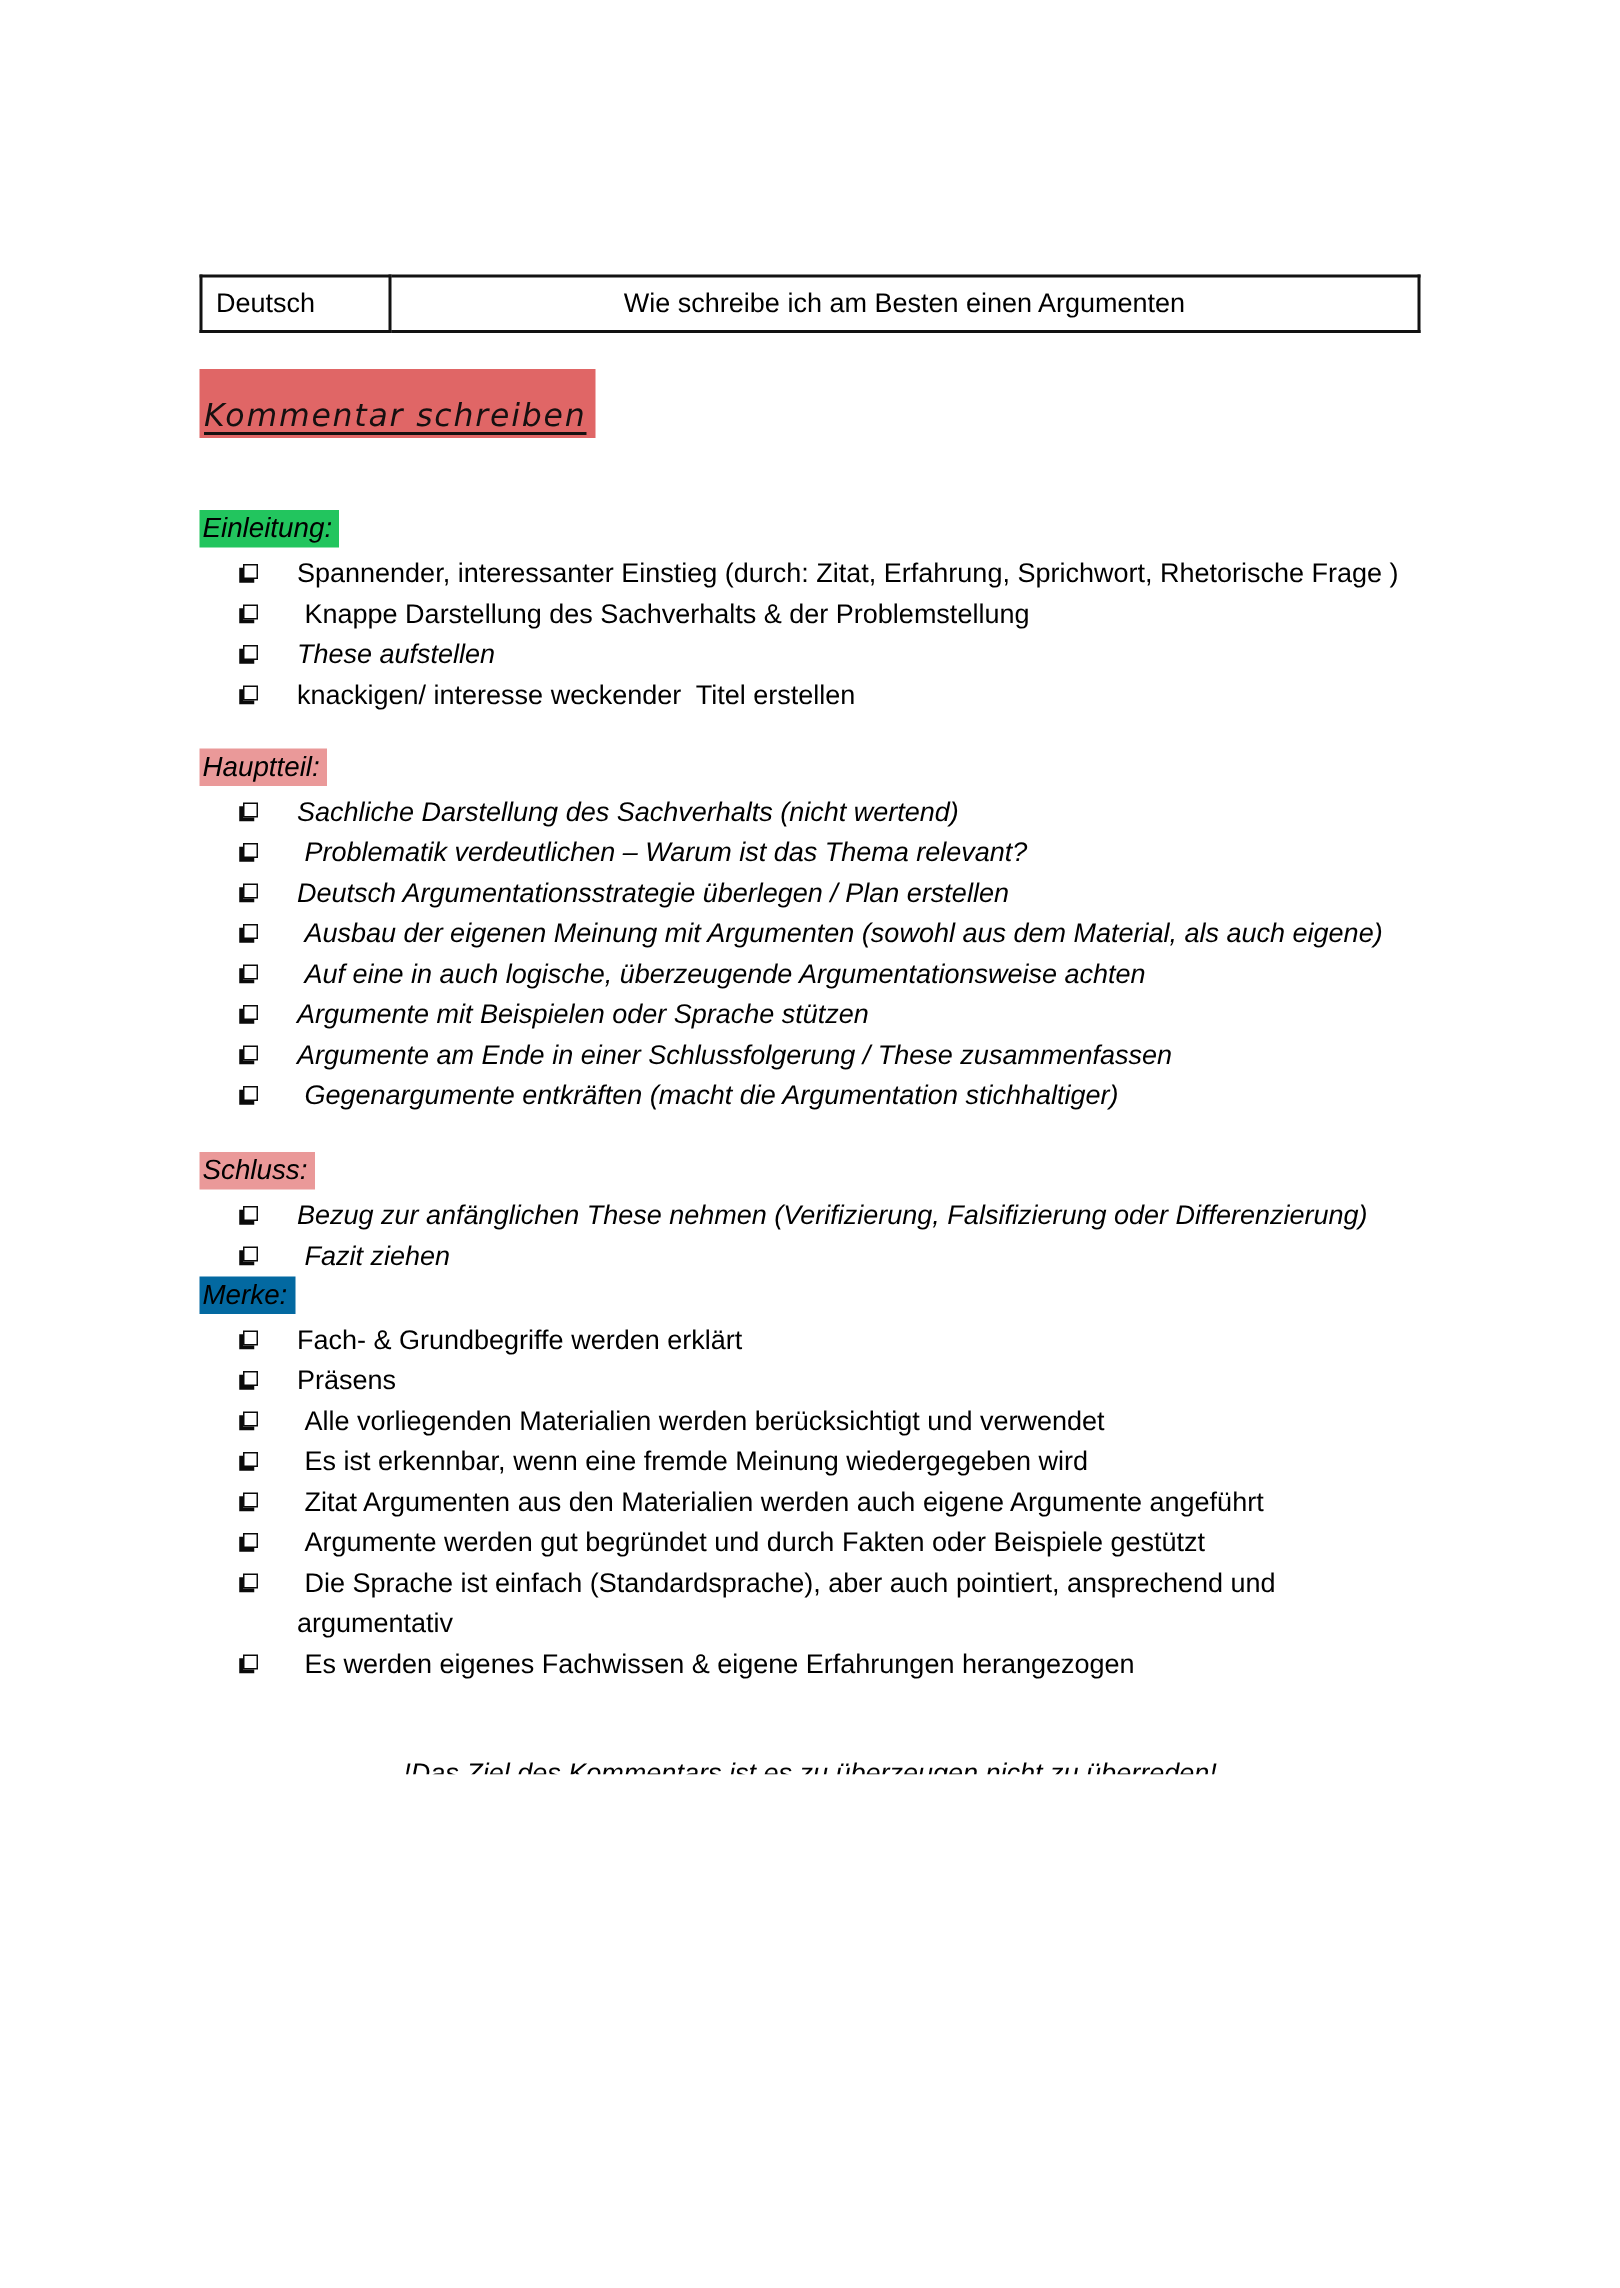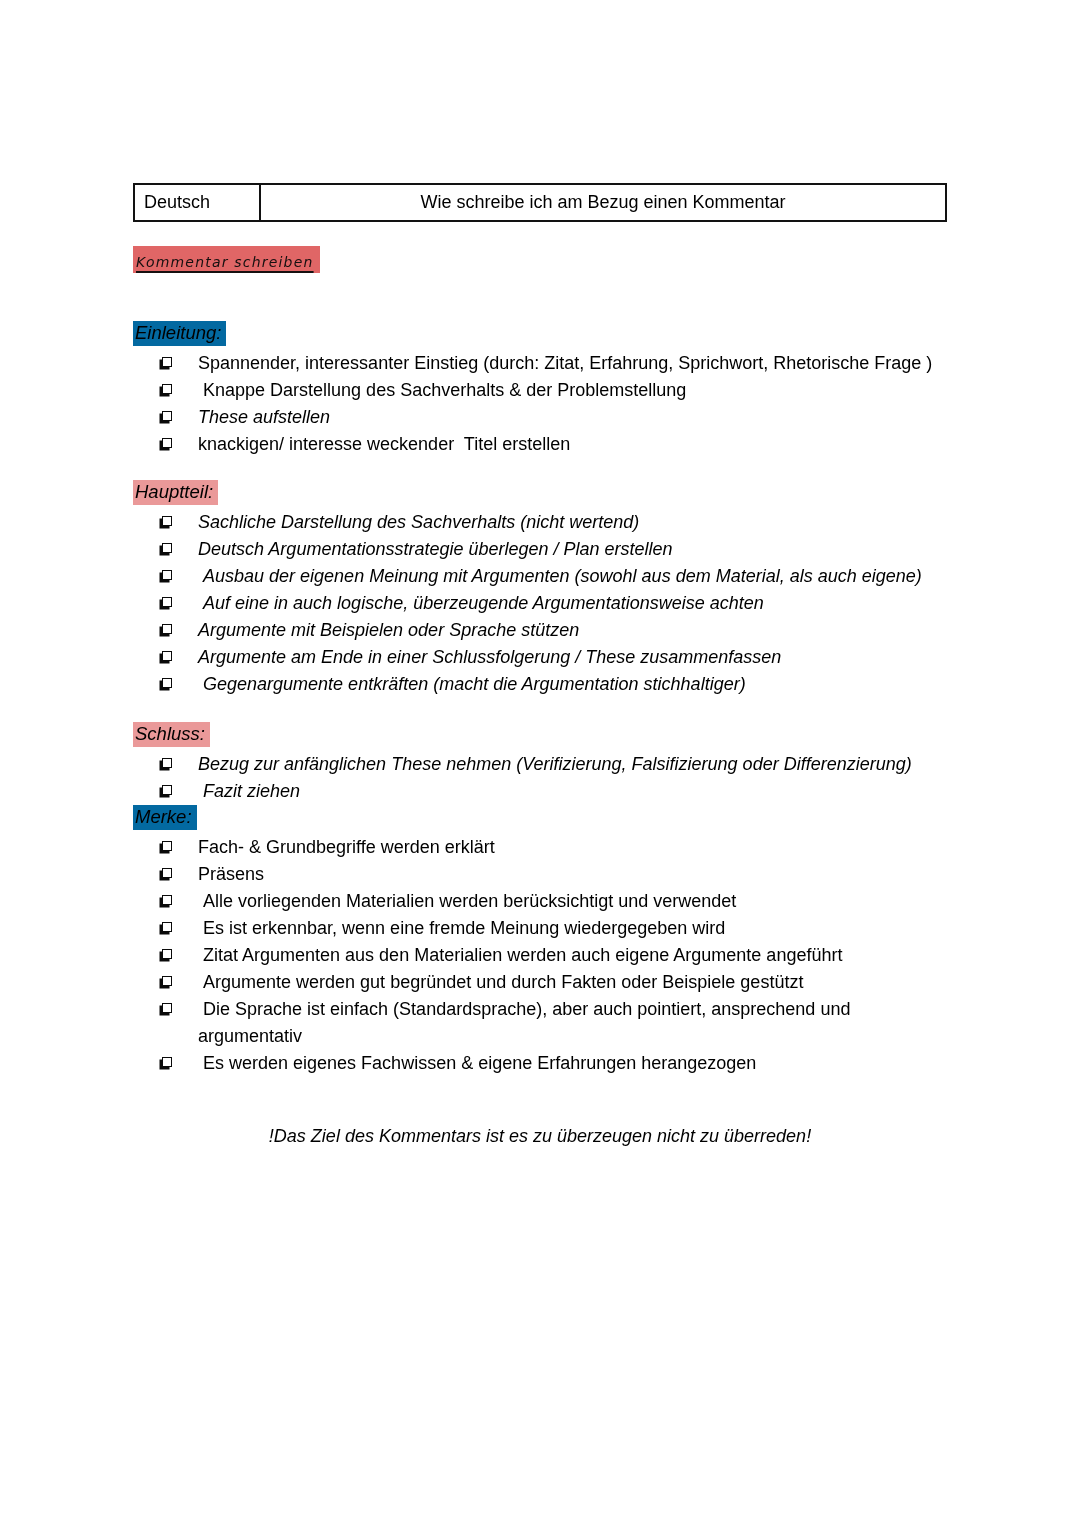--- a/index.html
+++ b/index.html
@@ -11,21 +11,21 @@
   .content { position:absolute; left:133px; top:183px; width:814px; }
 
   table.header-table { width:100%; border-collapse:collapse; table-layout:fixed; }
   table.header-table td { border:2px solid #121212; font-size:18px; padding:7px 9px; vertical-align:middle; }
   td.cell-subject { width:126px; text-align:left; }
   td.cell-title   { text-align:center; }
 
   .doc-title-row { margin-top:24px; }
   .doc-title {
     display:inline-block; font-family:"DejaVu Sans", sans-serif; font-style:italic;
-    font-size:14px; letter-spacing:1.2px; padding:8px 6px 3px 3px; color:#161010;
+    font-size:21px; letter-spacing:1.2px; padding:19px 6px 3px 3px; color:#161010;
     text-decoration:underline; text-decoration-thickness:2px; text-underline-offset:4px;
   }
 
   .section { }
   .section:nth-of-type(1) { margin-top:22px; }
   .section:nth-of-type(2) { margin-top:48px; }
   .section:nth-of-type(3) { margin-top:22px; }
   .section:nth-of-type(4) { margin-top:24px; }
   .sec-head-row { margin-bottom:4px; }
   .sec-head { display:inline-block; font-style:italic; font-size:18.5px; padding:1px 5px 2px 2px; }
@@ -45,32 +45,32 @@
 </head>
 <body>
 
 <div class="page">
   <div class="content">
 
     <table class="header-table">
       <tbody>
           <tr>
         <td class="cell-subject">Deutsch</td>
-        <td class="cell-title">Wie schreibe ich am Bezug einen Kommentar</td>
+        <td class="cell-title">Wie schreibe ich am Besten einen Argumenten</td>
       </tr>
     </tbody>
       </table>
 
     <div class="doc-title-row">
       <span class="doc-title" style="background-color: rgb(224, 102, 102);">Kommentar schreiben</span>
     </div>
 
     <div class="section">
       <div class="sec-head-row">
-        <span class="sec-head" style="background-color: #0369a1;">Einleitung:</span>
+        <span class="sec-head" style="background-color: #22c55e;">Einleitung:</span>
       </div>
       <ul class="checklist">
         <li class="check-item">
           <span class="cbx"></span>
           <span class="item-text">Spannender, interessanter Einstieg (durch: Zitat, Erfahrung, Sprichwort, Rhetorische Frage )</span></li>
         <li class="check-item">
           <span class="cbx"></span>
           <span class="item-text"> Knappe Darstellung des Sachverhalts &amp; der Problemstellung</span></li>
         <li class="check-item">
           <span class="cbx"></span>
@@ -82,20 +82,23 @@
     </div>
 
     <div class="section">
       <div class="sec-head-row">
         <span class="sec-head" style="background-color: rgb(234, 153, 153);">Hauptteil:</span>
       </div>
       <ul class="checklist">
         <li class="check-item">
           <span class="cbx"></span>
           <span class="item-text italic">Sachliche Darstellung des Sachverhalts (nicht wertend)</span></li>
+        <li class="check-item">
+          <span class="cbx"></span>
+          <span class="item-text italic"> Problematik verdeutlichen – Warum ist das Thema relevant?</span></li>
         <li class="check-item">
           <span class="cbx"></span>
           <span class="item-text italic">Deutsch Argumentationsstrategie überlegen / Plan erstellen</span></li>
         <li class="check-item">
           <span class="cbx"></span>
           <span class="item-text italic"> Ausbau der eigenen Meinung mit Argumenten (sowohl aus dem Material, als auch eigene)</span></li>
         <li class="check-item">
           <span class="cbx"></span>
           <span class="item-text italic"> Auf eine in auch logische, überzeugende Argumentationsweise achten</span></li>
         <li class="check-item">

